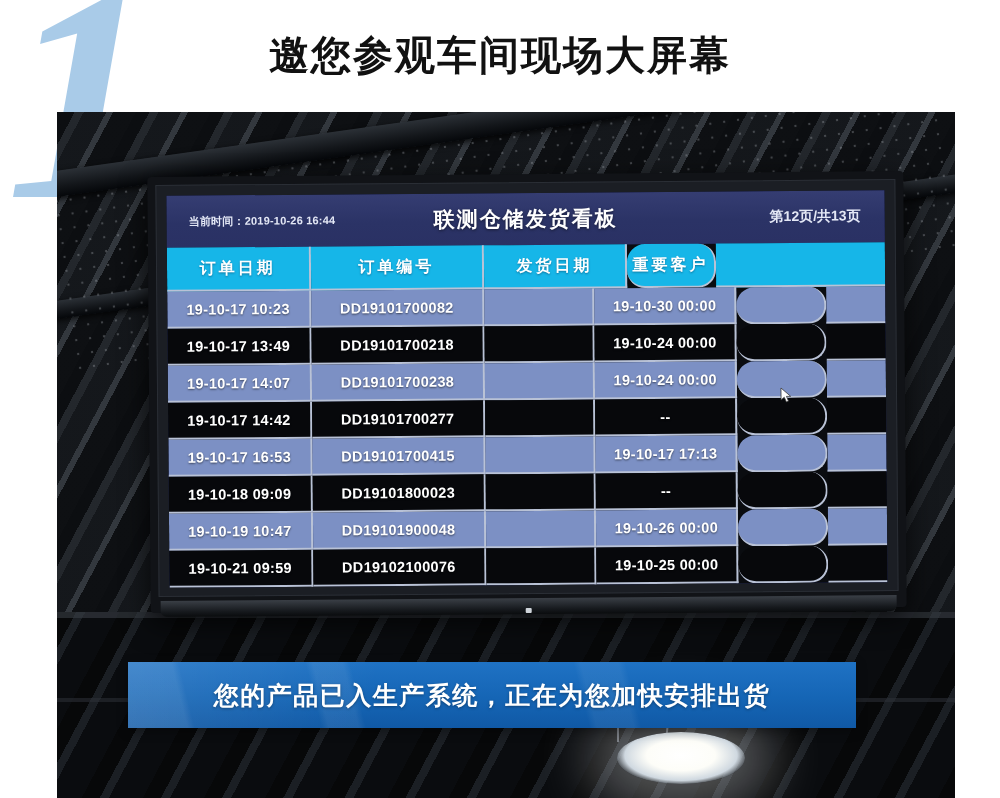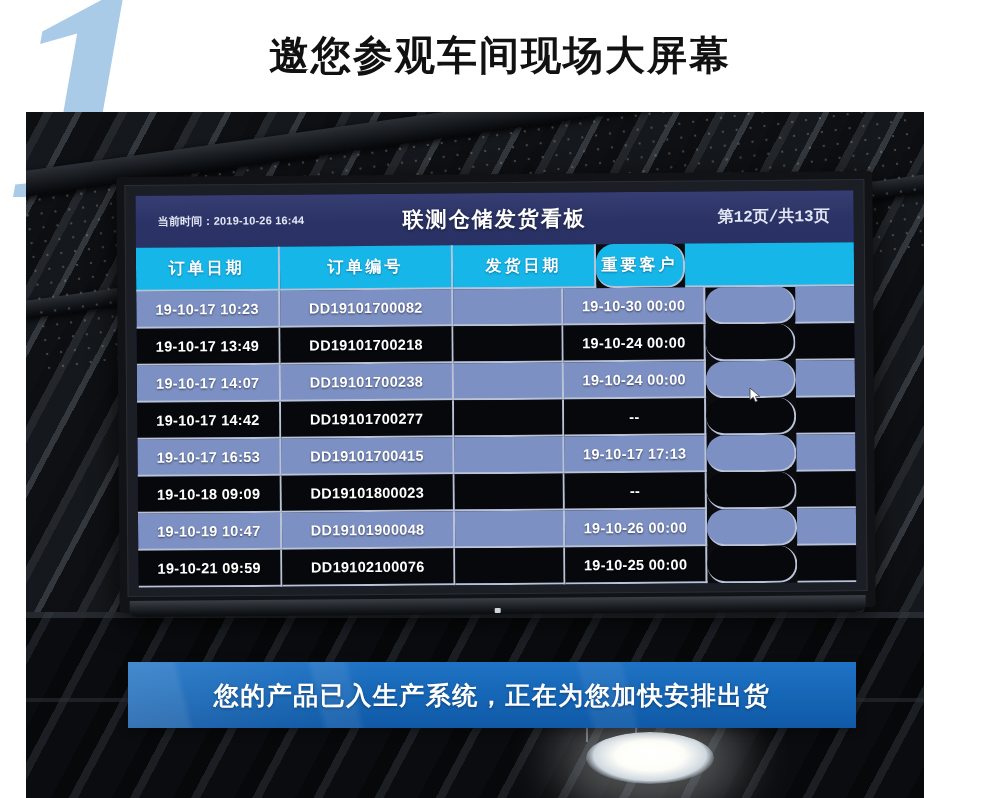--- a/index.html
+++ b/index.html
@@ -43,21 +43,21 @@
     font-size: 40px;
     font-weight: 700;
     letter-spacing: 2px;
     color: #111111;
     z-index: 4;
   }
 
   
   #photo {
     position: absolute;
-    left: 26px;
+    left: 57px;
     top: 112px;
     width: 898px;
     height: 686px;
     overflow: hidden;
     background: #0b0d10;
     z-index: 2;
   }
 
   
   .ceiling {
@@ -200,24 +200,23 @@
     font-weight: 700;
     letter-spacing: 2px;
     text-shadow: 0 1px 3px rgba(0,0,0,.5);
   }
   #dash-page {
     position: absolute;
     right: 24px;
     top: 50%;
     transform: translateY(-50%);
     color: #e3e7f5;
-    font-size: 16px;
+    font-size: 14px;
     font-weight: 700;
     white-space: nowrap;
-    font-family: Liberation Mono, monospace;
   }
 
   
   #board-table {
     flex: 1 1 auto;
     display: flex;
     flex-direction: column;
     border-collapse: collapse;
     background: #0a0c10;
   }

